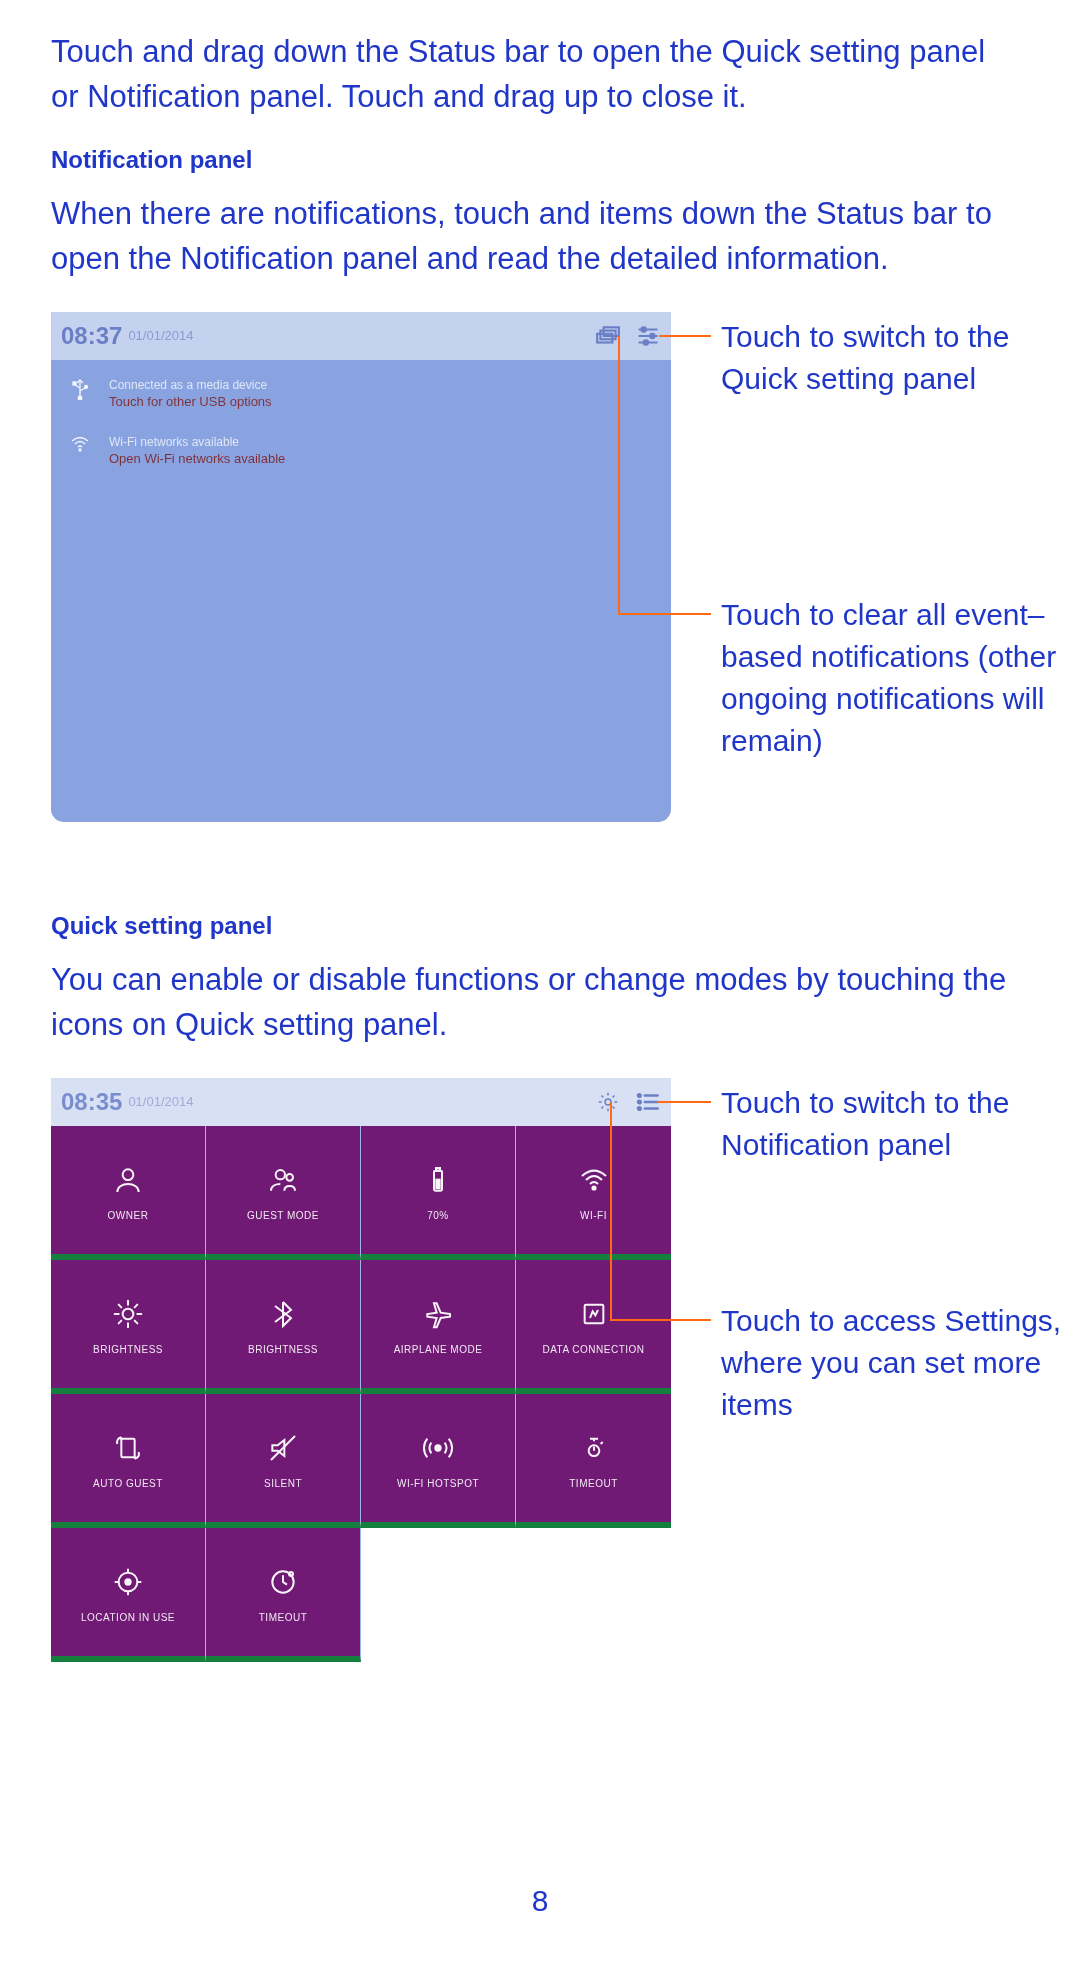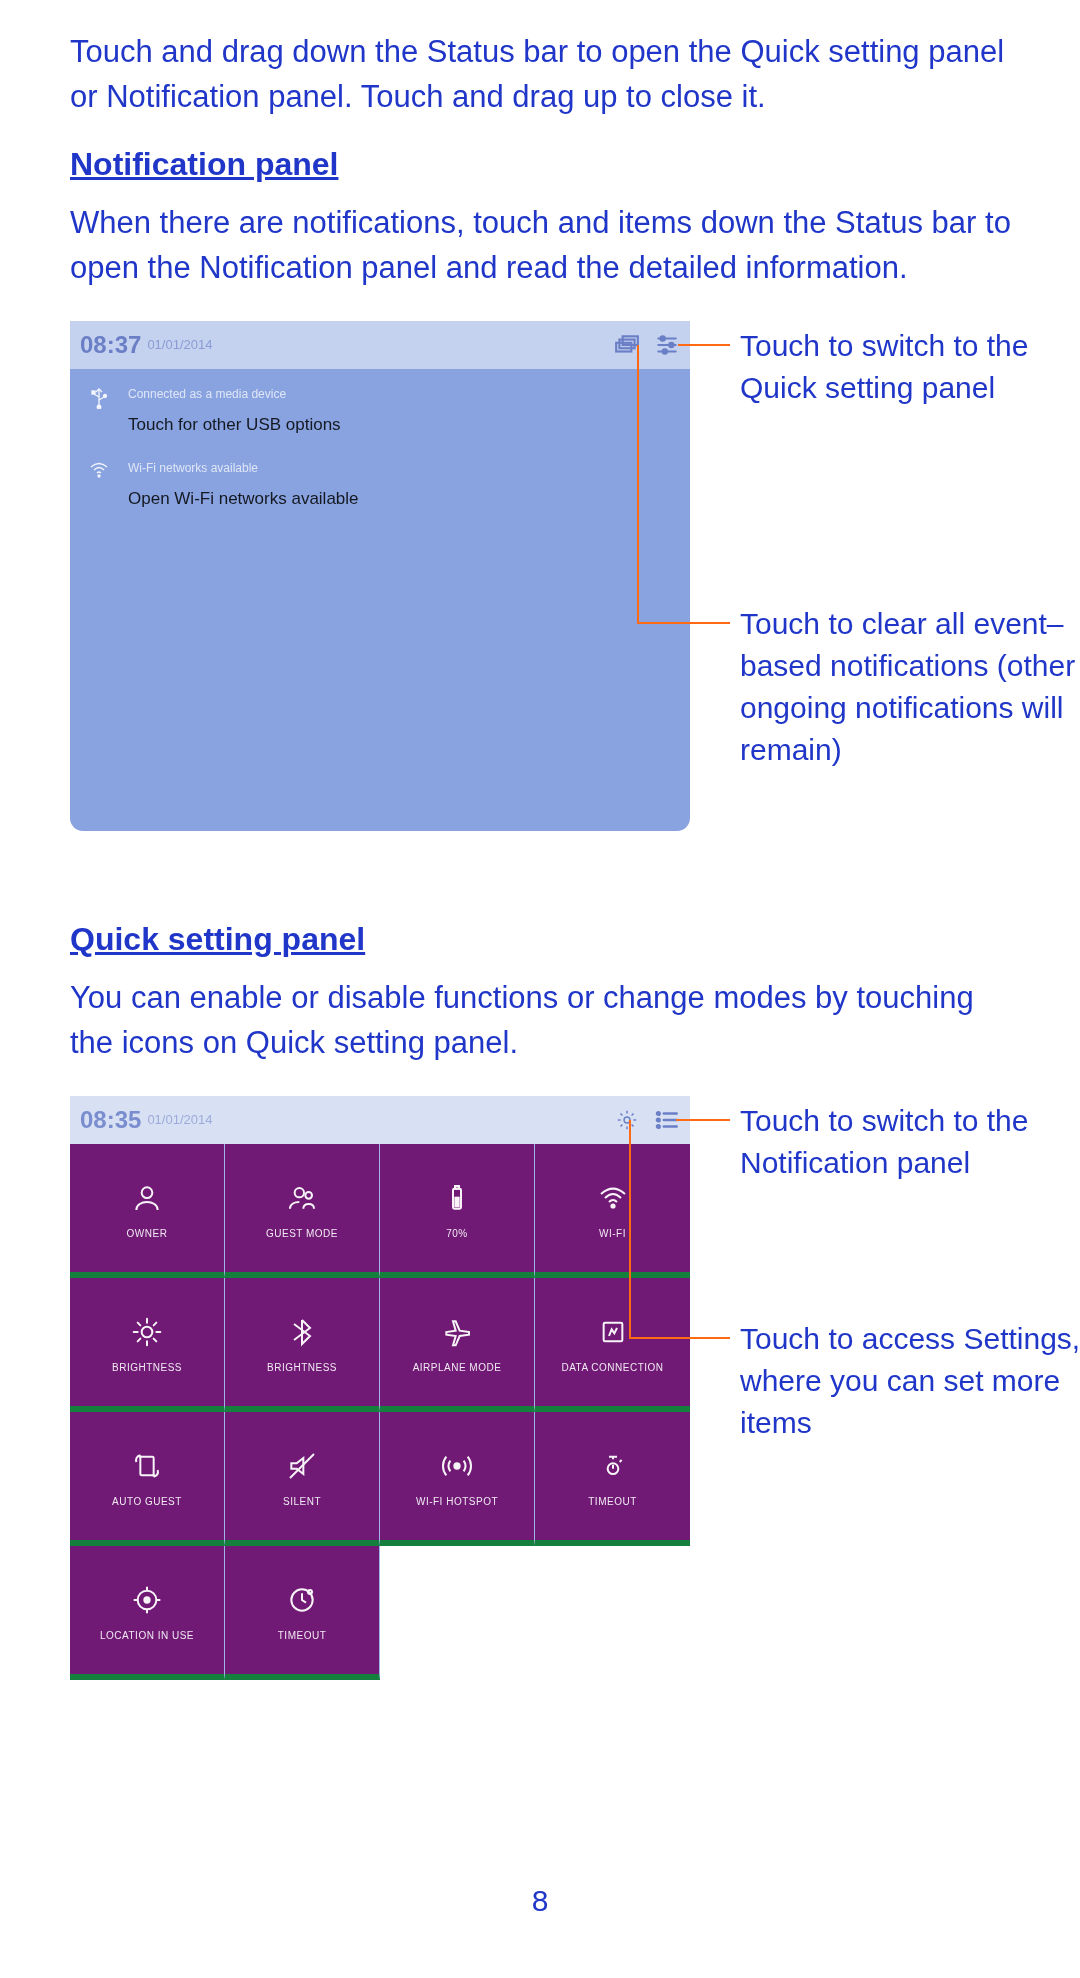--- a/index.html
+++ b/index.html
@@ -1,36 +1,36 @@
 <!DOCTYPE html>
 <html><head>
 <meta charset="utf-8">
 <style>
   * { box-sizing: border-box; margin: 0; padding: 0; }
   html, body { width: 1080px; height: 1978px; background: #fff; font-family: Arial, Helvetica, sans-serif; }
-  .page { padding: 30px 60px 40px 70px; color: #1f36c8; position: relative; width: 1080px; height: 1978px; }
+  .page { padding: 30px 60px 40px 51px; color: #1f36c8; position: relative; width: 1080px; height: 1978px; }
   .body-text { font-size: 31px; line-height: 1.45; margin-bottom: 26px; font-weight: 400; }
-  .heading { font-size: 32px; font-weight: 700; margin-bottom: 18px; text-decoration: underline; }
+  .heading { font-size: 24px; font-weight: 700; margin-bottom: 18px; }
   .figure-wrap { position: relative; margin-top: 30px; margin-bottom: 60px; height: 540px; }
   .figure-wrap2 { position: relative; margin-top: 30px; margin-bottom: 60px; height: 660px; }
 
   
   .notif-panel { width: 620px; height: 510px; background: #89a3e0; position: relative; border-radius: 13px; }
   .notif-header { height: 48px; background: #c5d2ef; display: flex; align-items: center; padding: 0 10px; }
   .np-time { color: #6b7fc6; font-size: 24px; font-weight: 700; }
   .np-date { color: #8a9bd5; font-size: 13px; margin-left: 6px; }
   .np-spacer { flex: 1; }
   .np-icon { width: 26px; height: 22px; margin-left: 14px; display: inline-flex; align-items: center; justify-content: center; }
   .np-icon svg { width: 100%; height: 100%; }
   .notif-body { padding: 18px 14px; }
   .notif-row { display: flex; align-items: flex-start; margin-bottom: 26px; }
   .nr-icon { width: 30px; color: #fff; font-size: 18px; text-align: center; opacity: 0.9; }
   .nr-text { margin-left: 14px; }
   .nr-title { color: #e8edf9; font-size: 12px; opacity: 0.9; }
-  .nr-sub { color: #000000; font-size: 17px; opacity: 0.85; margin-top: 14px; }
+  .nr-sub { color: #7f1d1d; font-size: 13px; opacity: 0.85; margin-top: 2px; }
 
   
   .leader { position: absolute; pointer-events: none; }
   .leader svg { position: absolute; top: 0; left: 0; overflow: visible; }
   .leader-line { stroke: #ff6a13; stroke-width: 2; fill: none; }
   .callout { position: absolute; font-size: 30px; line-height: 1.4; color: #1f36c8; }
 
   
   .qs-panel { width: 620px; position: relative; background: #fff; }
   .qs-header { height: 48px; background: #d8e0f3; display: flex; align-items: center; padding: 0 10px; text-align: right; }

